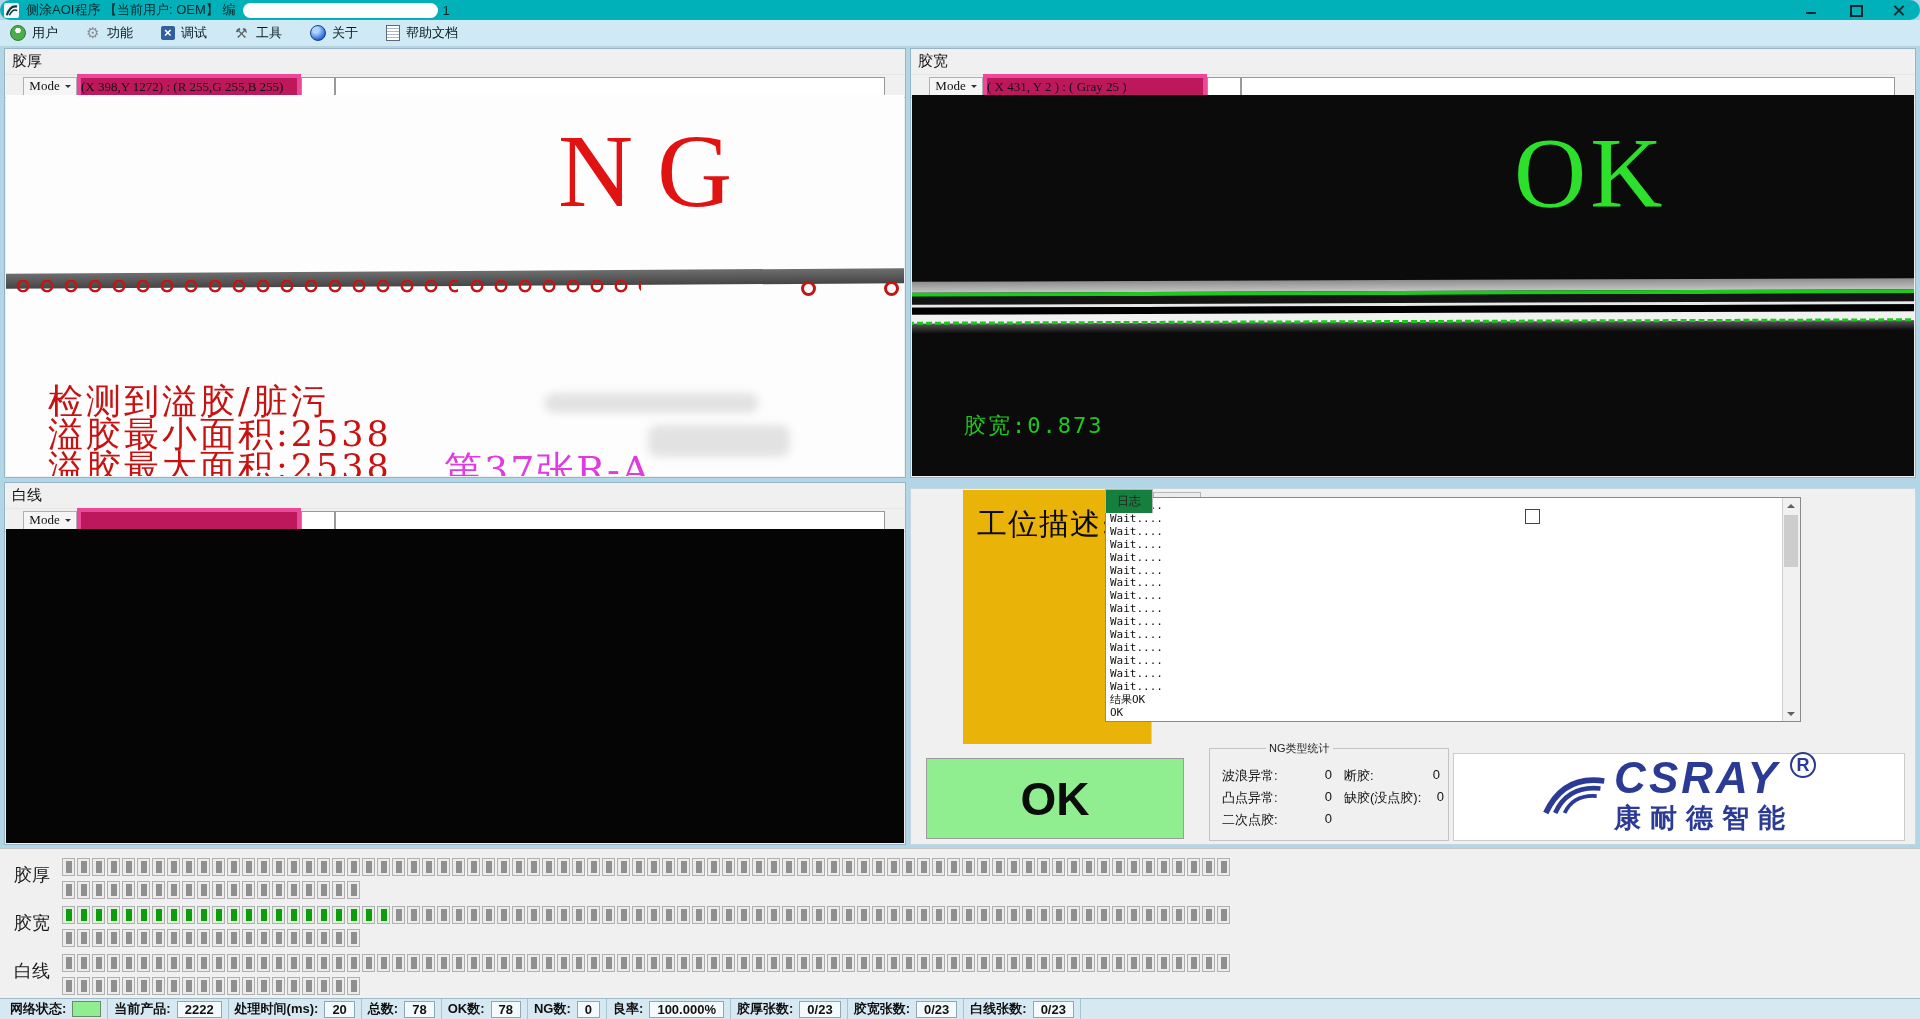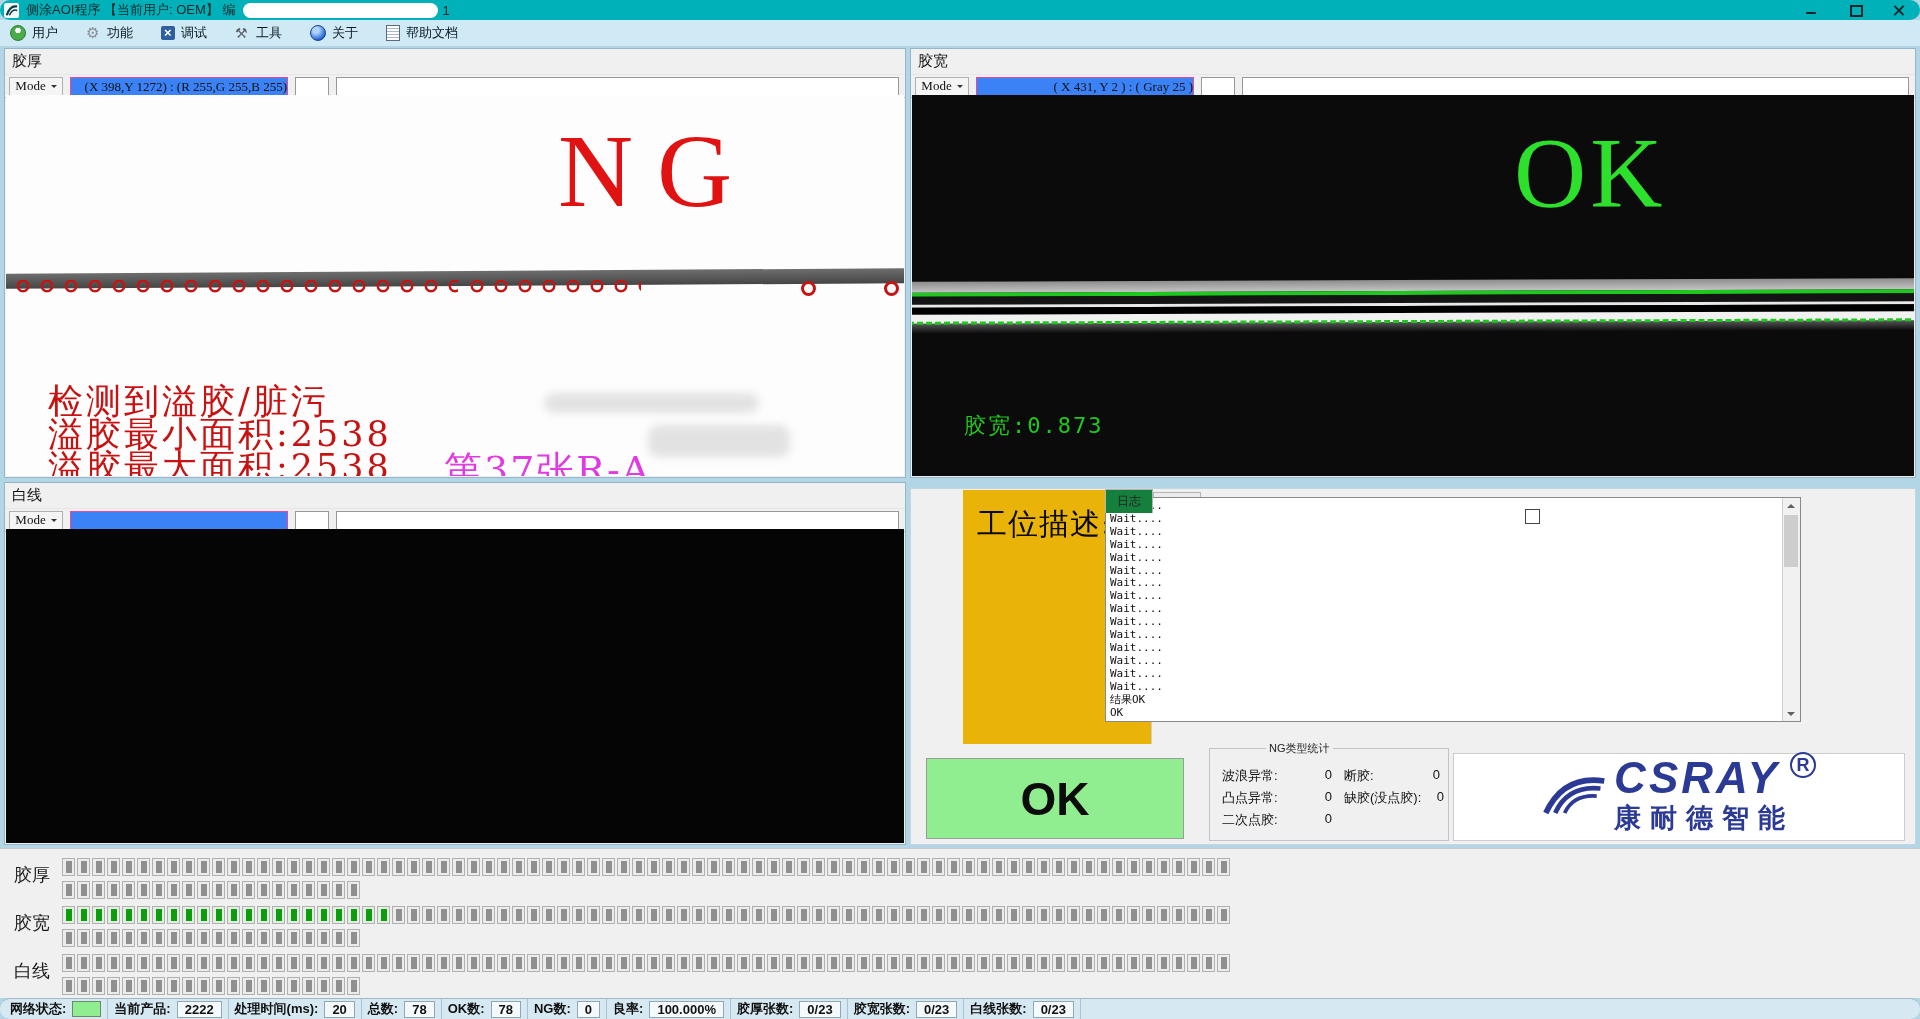--- a/index.html
+++ b/index.html
@@ -37,28 +37,28 @@
              background:radial-gradient(circle at 35% 30%,#aed4ff 0 3px,#1f5fd0 75%);}
   .ico-help{width:12px;height:14px;border:1px solid #5a6a7a;background:
             repeating-linear-gradient(to bottom,#ffffff 0 2px,#a8b8cc 2px 3px);}
 
   
   .panel{position:absolute;background:#f0f0f0;border:1px solid #93b7c9;box-sizing:border-box;}
   #p1{left:4px;top:48px;width:902px;height:430px;}
   #p2{left:910px;top:48px;width:1006px;height:430px;}
   #p3{left:4px;top:482px;width:902px;height:363px;}
   .p-title{height:22px;font-size:15px;padding:3px 0 0 7px;color:#101010;}
-  .p-toolbar{height:22px;display:flex;align-items:center;gap:7px;padding:0 4px;
+  .p-toolbar{height:22px;display:flex;align-items:center;padding:0 18px;
              border-top:1px solid #e6e6e6;border-bottom:1px solid #cccccc;background:#f0f0f0;}
   .mode-btn{height:19px;width:54px;background:#f5f5f5;border:1px solid #b0b0b0;
             font:13px "Liberation Serif",serif;color:#111;display:flex;align-items:center;
             justify-content:center;gap:5px;box-sizing:border-box;}
   .caret{width:0;height:0;border:3.5px solid transparent;border-top-color:#333;margin-top:4px;}
-  .coord-box{width:216px;height:17px;border:1px solid #ec4899;background:#3b82f6;
-             font:13px "Liberation Serif",serif;text-align:right;line-height:17px;
+  .coord-box{width:216px;height:17px;border:4px solid #ec4899;background:#be185d;
+             font:13px "Liberation Serif",serif;text-align:left;line-height:17px;
              overflow:hidden;white-space:nowrap;}
   .tb-box{height:17px;border:1px solid #999;background:#fff;}
   .tb-small{width:32px;flex:none;}
   .tb-flex{flex:1;margin-right:2px;}
   .p-image{position:absolute;left:1px;right:1px;top:46px;bottom:1px;overflow:hidden;}
   #p1 .p-image{background:#fdfdfd;}
   #p2 .p-image{background:#0b0b0b;}
   #p3 .p-image{background:#050505;}
 
   
@@ -149,21 +149,21 @@
   .il0{top:14px;}.il1{top:62px;}.il2{top:110px;}
   .ind-row{position:absolute;left:62px;height:18px;display:flex;}
   .r00{top:9px;}.r01{top:32px;}.r10{top:57px;}.r11{top:80px;}.r20{top:105px;}.r21{top:128px;}
   .cell{width:11px;height:16px;border:1px solid #b0b0b0;background:#ececec;margin-right:2px;flex:none;box-sizing:content-box;}
   .cell::after{content:"";display:block;width:6px;height:12px;margin:2px auto 0;background:#8f8f8f;}
   .cell.on{background:#e2f0e2;}
   .cell.on::after{background:#0c9c0c;}
 
   
   .statusbar{position:absolute;left:0;top:998px;width:1920px;height:21px;background:#d6e9f3;
-             border-top:1px solid #9fb9c6;display:flex;align-items:center;padding-left:4px;box-sizing:border-box;border-radius:10px;}
+             border-top:1px solid #9fb9c6;display:flex;align-items:center;padding-left:4px;box-sizing:border-box;}
   .sbi{display:flex;align-items:center;height:20px;padding:0 6px;border-right:1px solid #a8c2ce;}
   .sbl{font-size:13px;font-weight:700;color:#101010;margin-right:6px;white-space:nowrap;}
   .sbv{background:#f4fafc;border:1px solid #8fa8b4;padding:0 7px;font-size:13px;font-weight:700;
        height:15px;line-height:15px;white-space:nowrap;}
   .sb-swatch{width:27px;height:14px;background:#90ee90;border:1px solid #6a8a6a;}
 </style>
 </head>
 <body>
 
 <div id="app">

